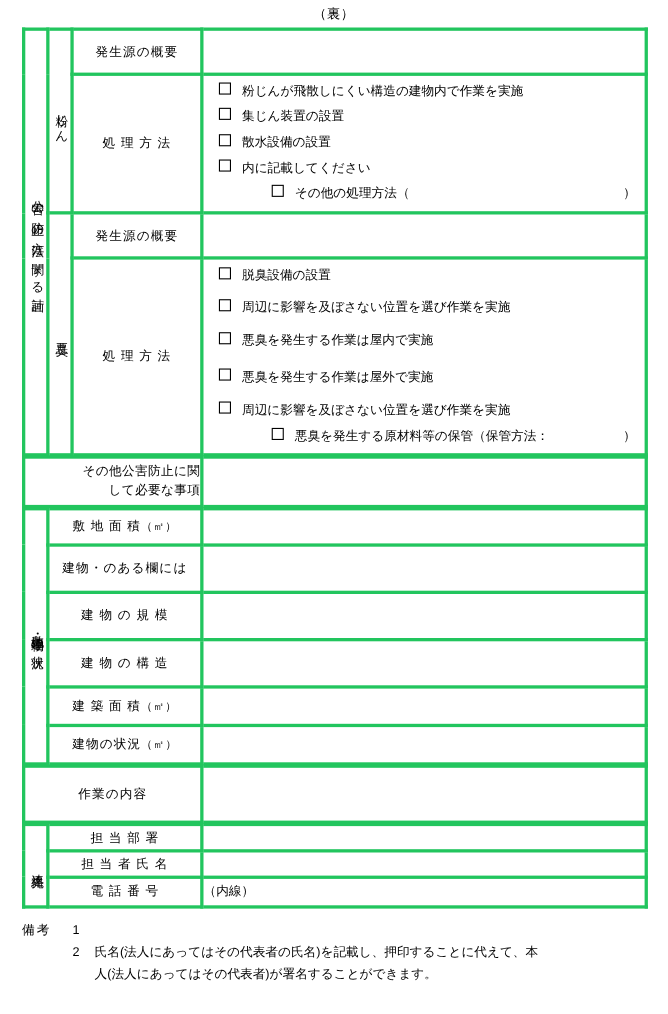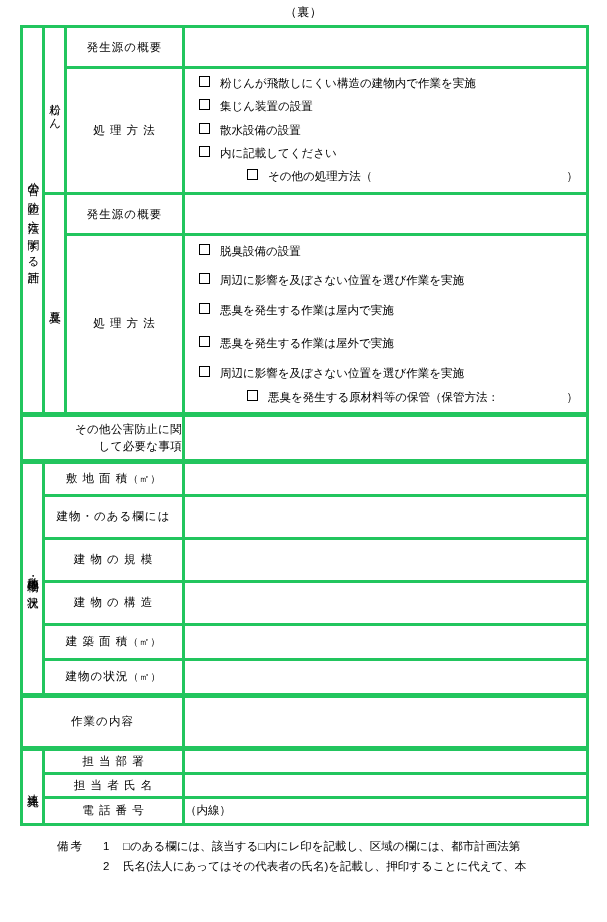--- a/index.html
+++ b/index.html
@@ -102,21 +102,20 @@
   }
   .notes {
     margin-left: 20px;
     margin-top: 10px;
     width: 570px;
     font-size: 11.5px;
     line-height: 1.75;
   }
   .notes .nrow {
     display: flex;
-    margin-left: 37px;
   }
   .notes .nlabel {
     width: 46px;
     flex: none;
     letter-spacing: 2px;
   }
   .notes .nnum {
     width: 20px;
     flex: none;
     text-align: left;
@@ -308,22 +307,22 @@
       <td class="cell-label" style="height:24px">電 話 番 号</td>
       <td class="blank" style="text-align:left">（内線）</td>
     </tr>
   </tbody>
     </table>
 
   <div class="notes">
     <div class="nrow">
       <span class="nlabel">備考</span>
       <span class="nnum">1</span>
-      <span class="ntext">□のある欄には、該当する□内にレ印を記載し、区域の欄には、都市計画法第</span>
     </div>
     <div class="nrow">
       <span class="nlabel"></span>
       <span class="nnum">2</span>
       <span class="ntext">氏名(法人にあってはその代表者の氏名)を記載し、押印することに代えて、本</span>
     </div>
+    <div class="indent">人(法人にあってはその代表者)が署名することができます。</div>
   </div>
 
 </div>
 
 </body></html>

